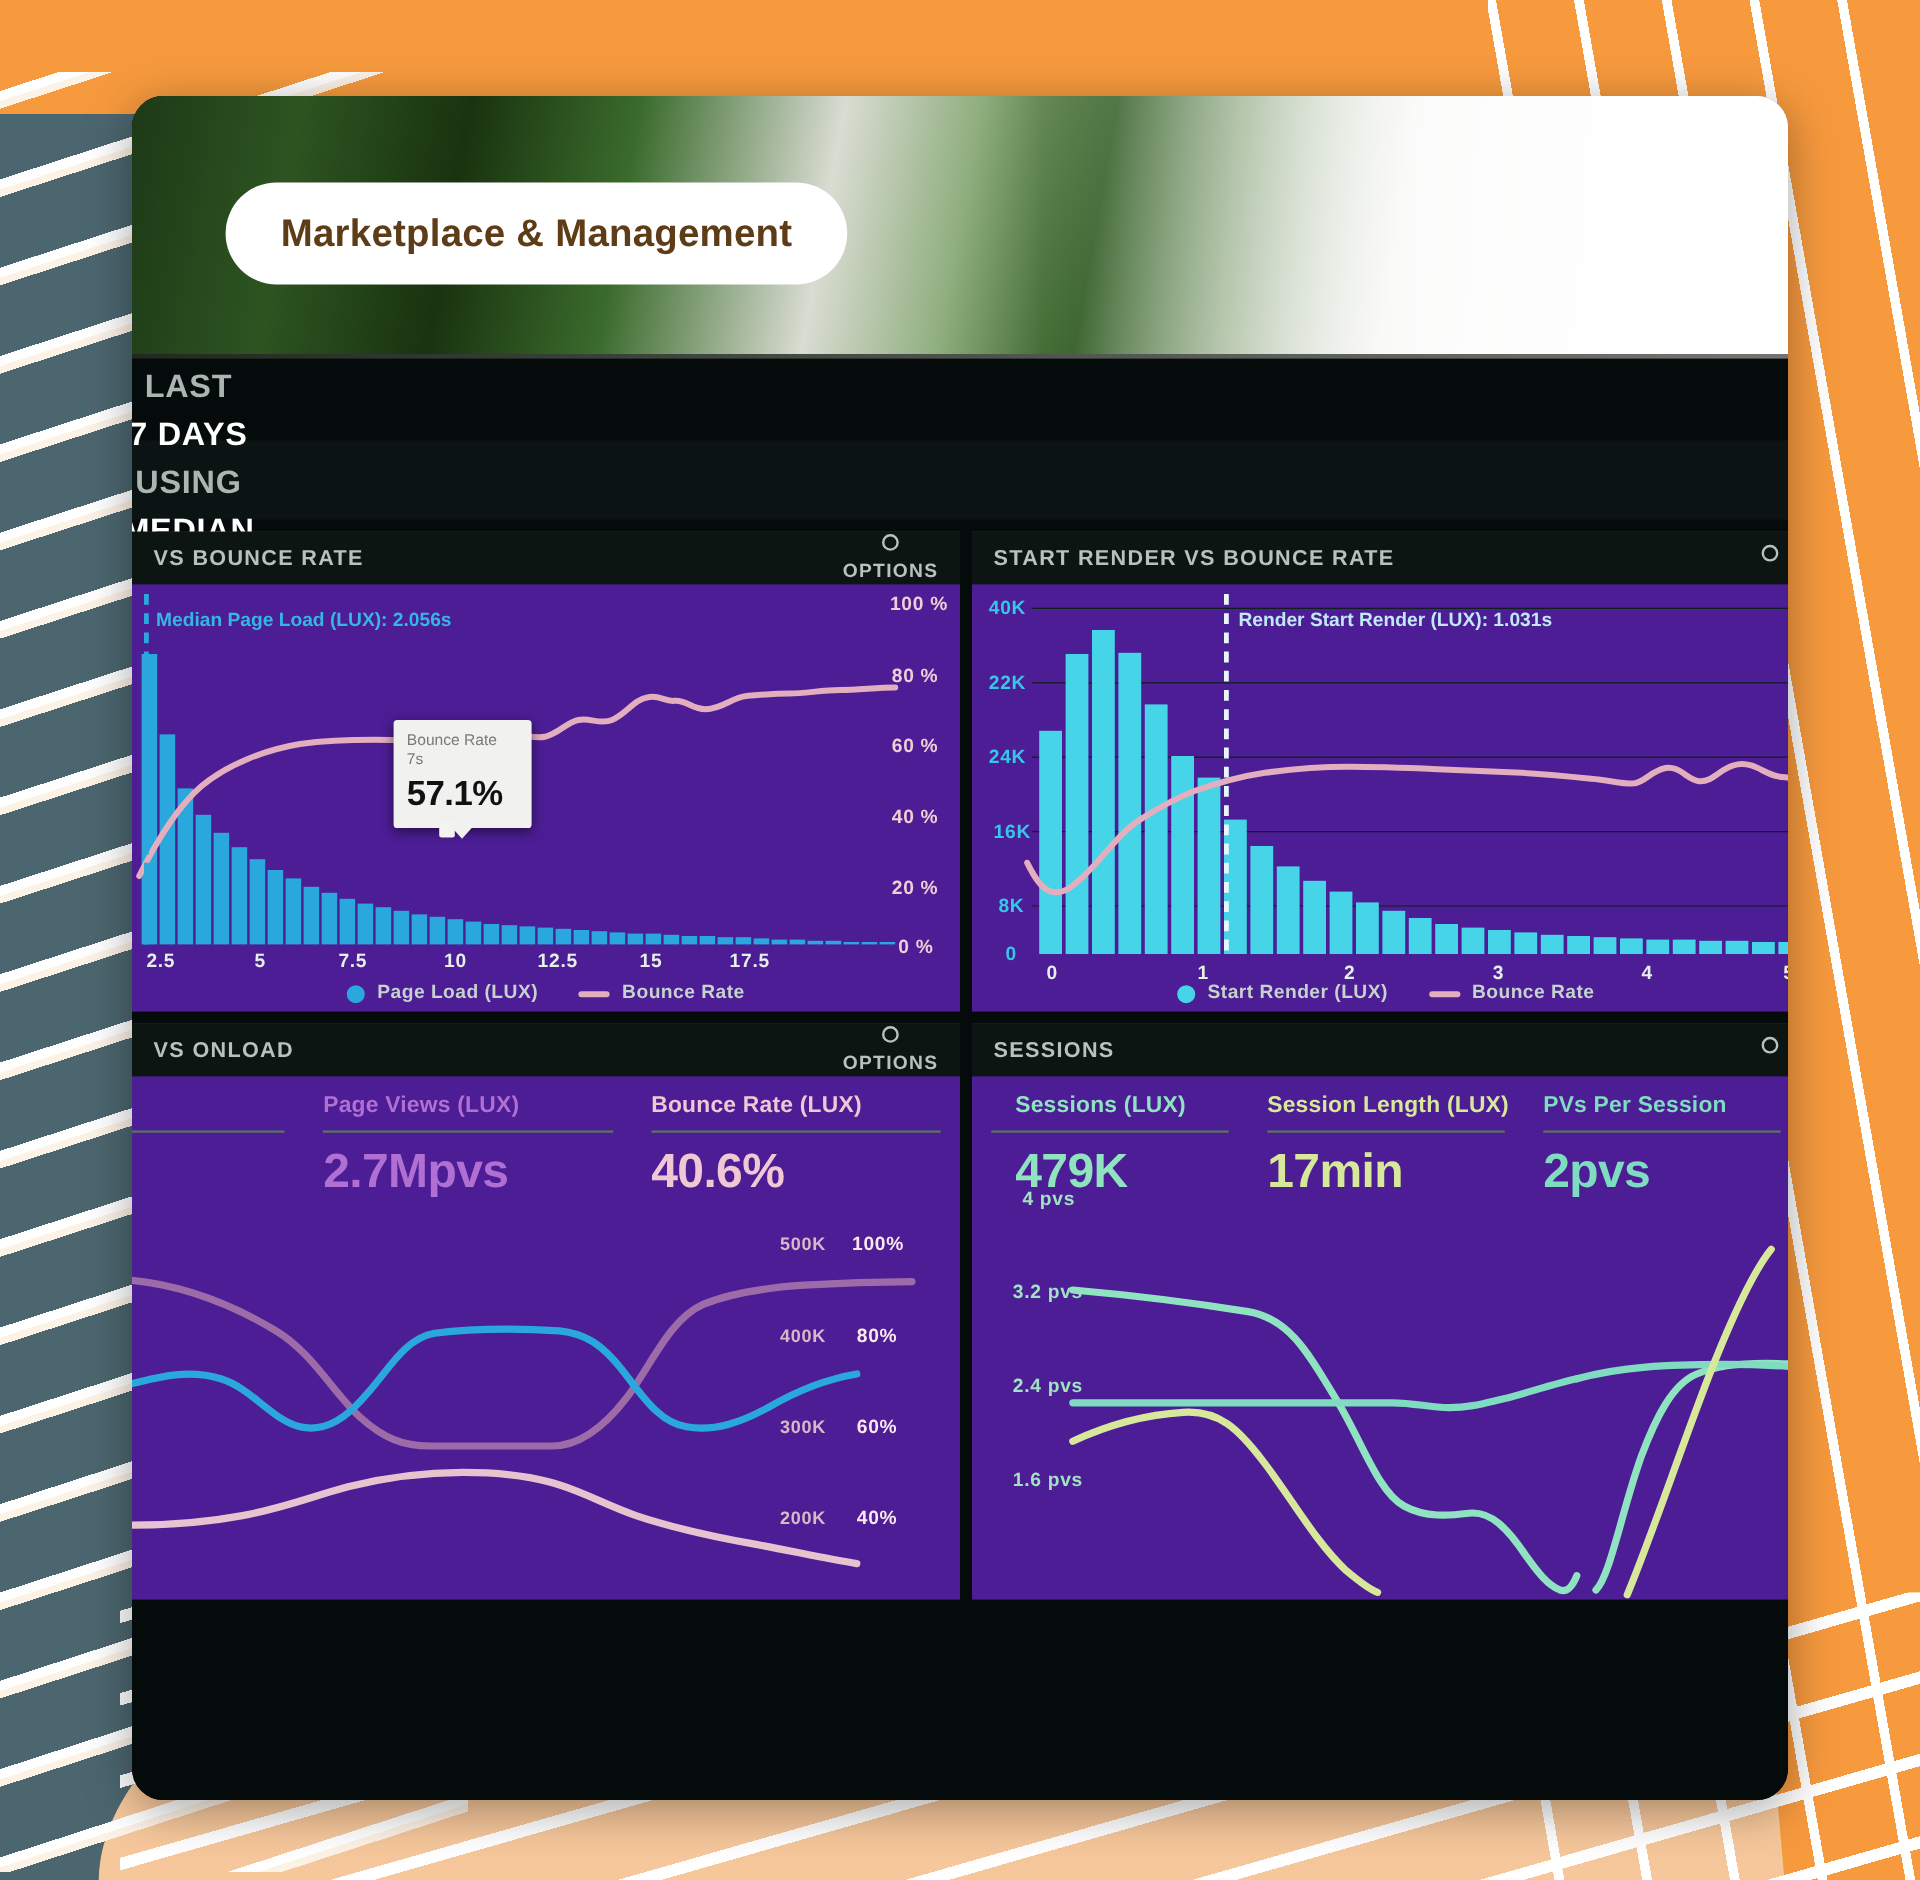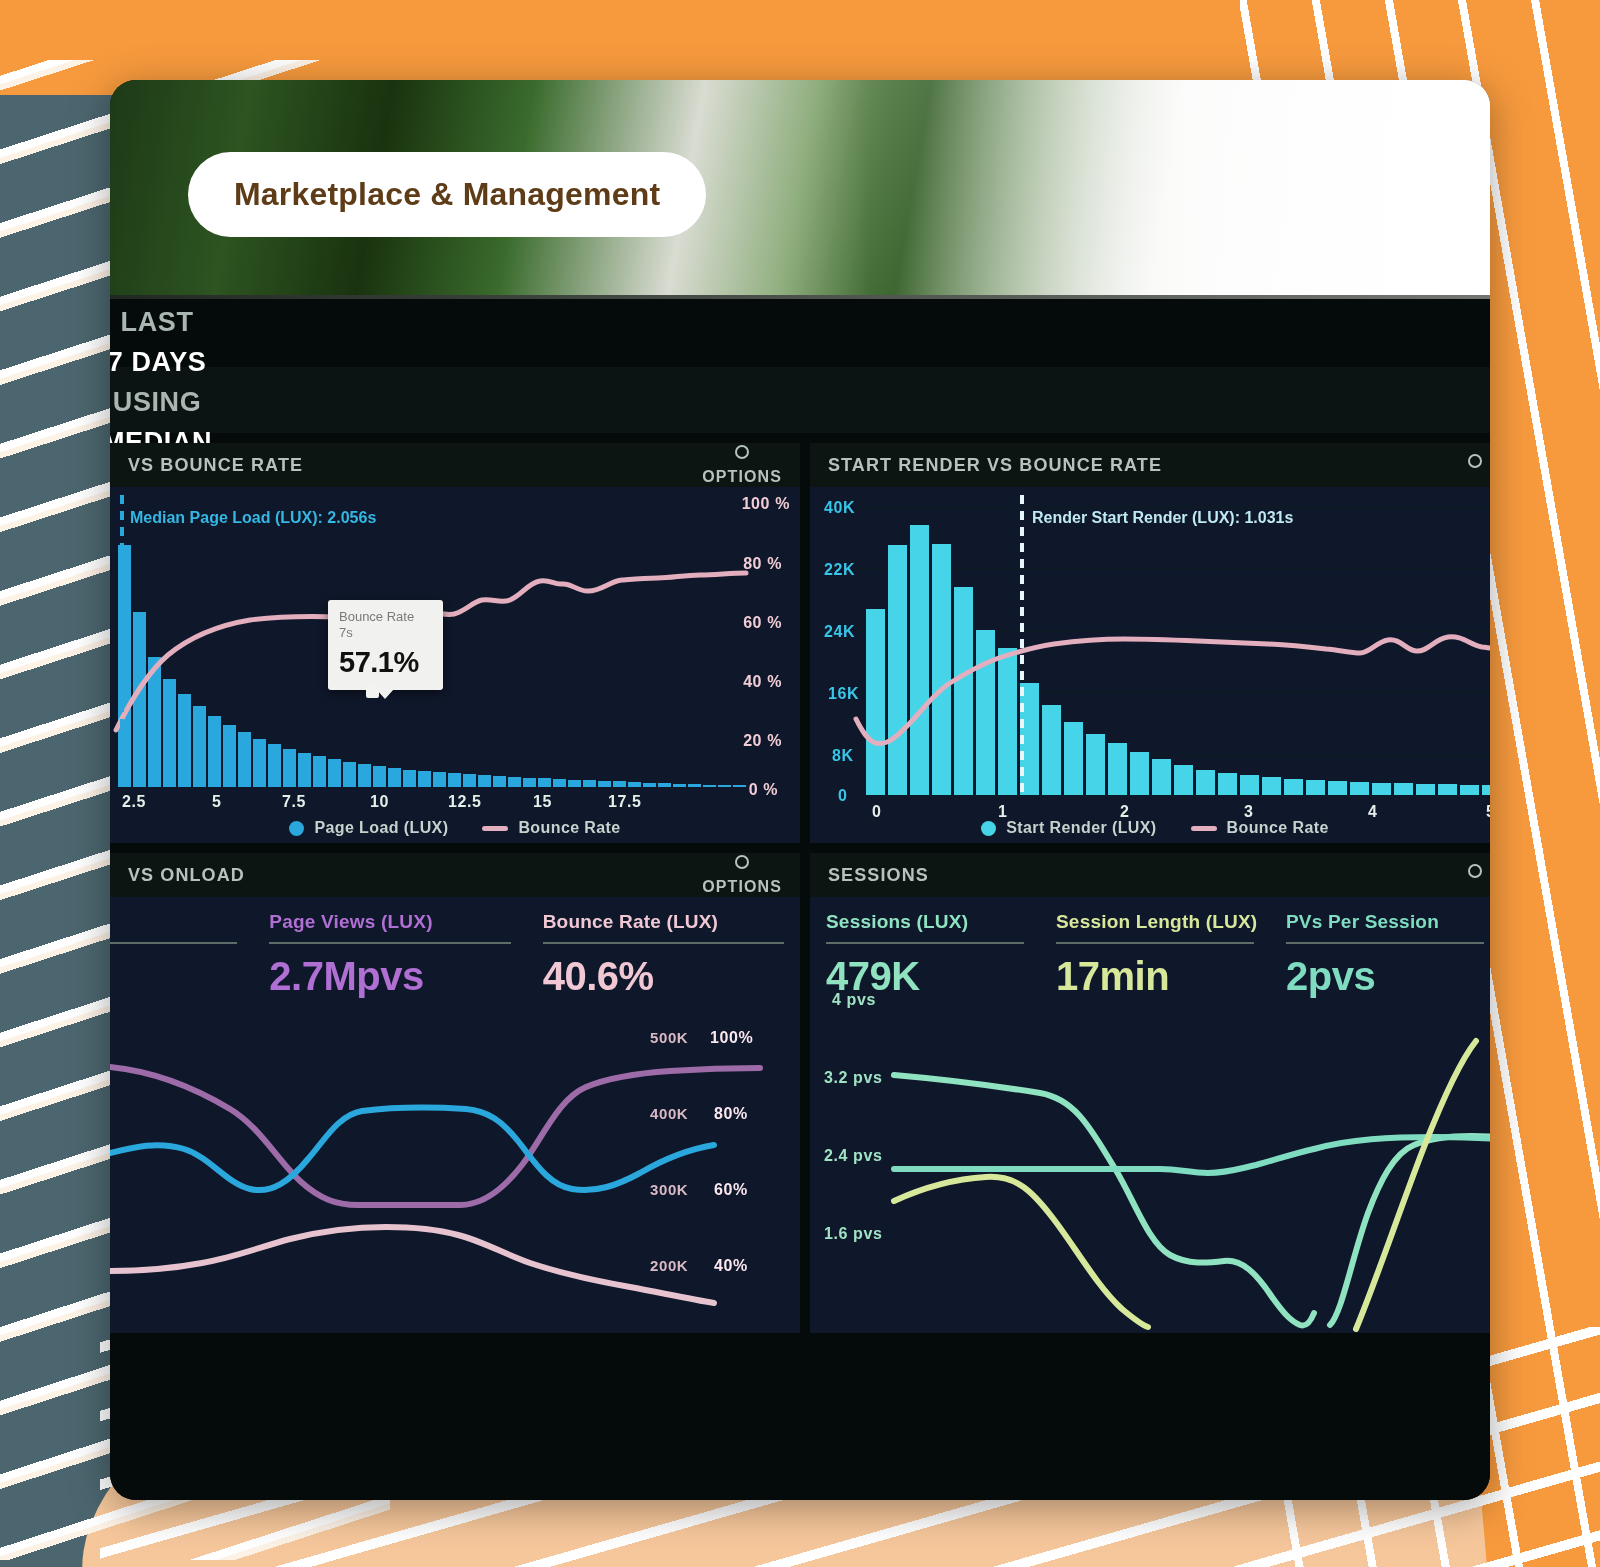--- a/index.html
+++ b/index.html
@@ -105,21 +105,21 @@
   #range-text .lite { color:#aab6b1; }
   #range-text .strong { color:#ffffff; }
   .chev { display:inline-block; width:26px; height:26px; position:relative; }
   .chev::before{
     content:""; position:absolute; left:3px; top:5px;
     width:16px; height:16px; border-right:4px solid #fff; border-bottom:4px solid #fff;
     transform:rotate(45deg);
   }
 
   
-  .panel { position:absolute; background:#0f172a; overflow:hidden; }
+  .panel { position:absolute; background:#4c1d95; overflow:hidden; }
   .panel-head {
     height:44px; background:#0d1513;
     display:flex; align-items:center; justify-content:space-between;
     padding:0 18px;
   }
   .panel-title {
     font-size:18px; font-weight:bold; letter-spacing:1.1px; color:#b6c2bd;
     white-space:nowrap;
   }
   .panel-opts {
@@ -182,21 +182,21 @@
   .metric { flex:1; padding:14px 16px 0 16px; min-width:0; }
   .metric .m-lab {
     font-size:19px; font-weight:bold; letter-spacing:.2px; white-space:nowrap;
     padding-bottom:9px;
   }
   .metric .rule { height:2px; background:#5e6d67; margin-bottom:10px; }
   .metric .m-val { font-size:40px; font-weight:bold; letter-spacing:-.5px; white-space:nowrap;}
   .cyan   { color:#2fa9df; }
   .purple { color:#b06fd2; }
   .pinkv  { color:#f0c8d4; }
-  .mint   { color:#8fe3c1; }
+  .mint   { color:#8fe3c1;margin-left:20px; }
   .lime   { color:#d8e89a; }
   .teal2  { color:#7fdcc0; }
 
   svg { display:block; }
 </style>
 </head>
 <body>
 
 <div id="bg-base"></div>
 <div id="bg-orange-right"></div>

